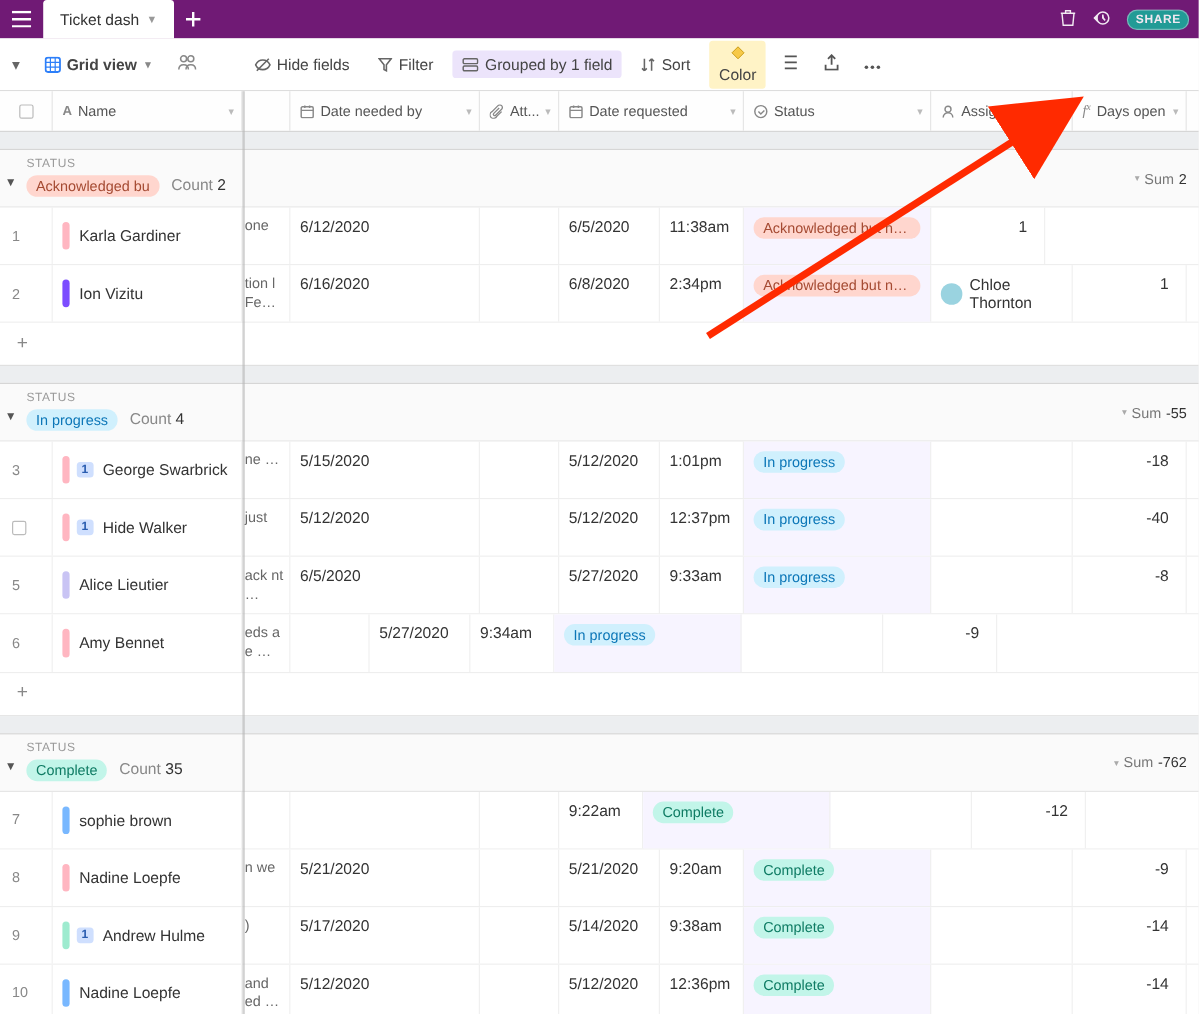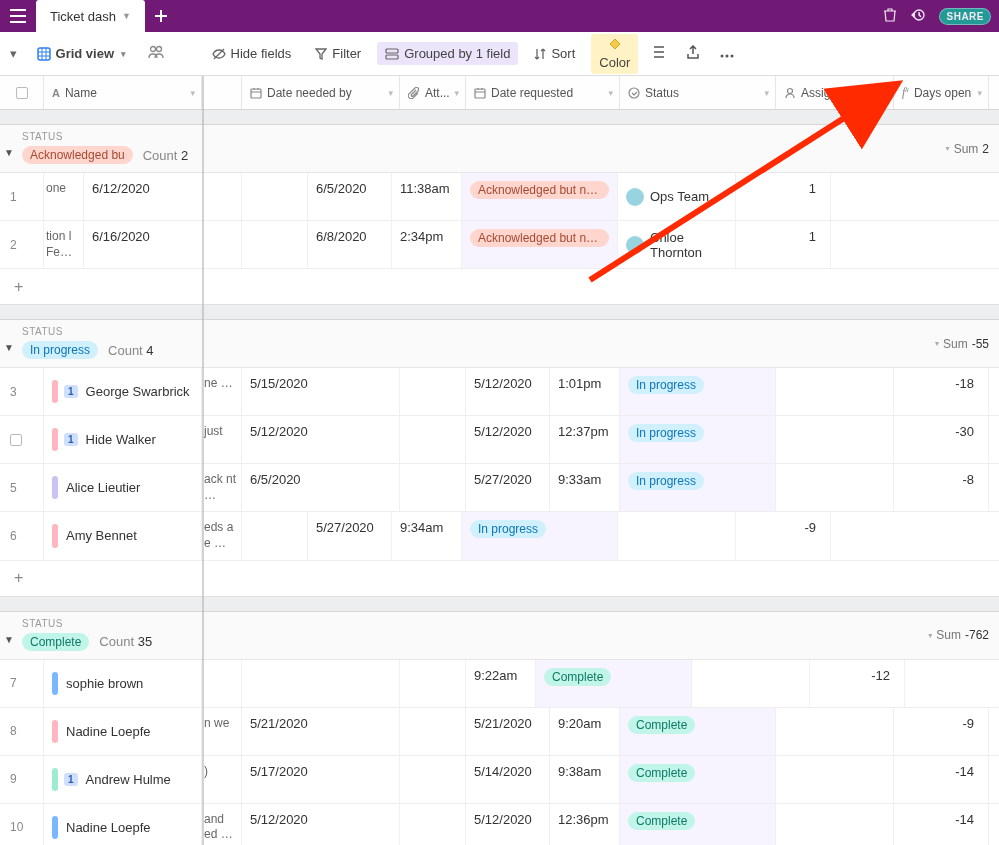--- a/index.html
+++ b/index.html
@@ -42,21 +42,21 @@
 
 
 .content { height: calc(845px - 32px - 44px - 34px); overflow: hidden; }
 
 
 .group-gap { height: 14px; background: #eceef0; }
 .group-header { display: flex; align-items: center; border-top: 1px solid #d6d6d6; border-bottom: 1px solid #e6e6e6; background: #fafafa; }
 .group-left { width: 202px; padding: 6px 10px 8px 22px; position: relative; }
 .group-left .collapse-caret { position: absolute; left: 4px; top: 22px; color: #555; font-size: 10px; cursor:pointer; }
 .group-left .status-label { font-size: 10px; letter-spacing: 0.5px; color: #999; text-transform: uppercase; margin-bottom: 4px; }
-.group-left .pill-line { display: flex; align-items: center; gap: 10px; }
+.group-left .pill-line { display: flex; gap: 10px; }
 .count-label { font-size: 13px; color: #888; }
 .group-right { flex: 1; display: flex; justify-content: flex-end; align-items: center; padding-right: 10px; gap: 4px; color: #777; font-size: 12px; }
 .group-right .sum-caret { font-size: 8px; color: #aaa; }
 .group-right .sum-val { color: #333; font-weight: 400; }
 
 
 .row { display: flex; align-items: stretch; background: #fff; border-bottom: 1px solid #eee; min-height: 48px; }
 .row .cell { border-right: 1px solid #f0f0f0; padding: 8px 8px; display: flex; align-items: flex-start; font-size: 13px; color: #333; position: relative; }
 .row .rownum { width: 44px; justify-content: flex-start; padding-left: 10px; color: #888; font-size: 12px; align-items: center; gap:4px;}
 .row .rownum .rchk { width:12px; height:12px; border:1px solid #bbb; border-radius:2px; display:none;}
@@ -280,37 +280,43 @@
     <div class="group-right">
       <span class="sum-caret">▾</span>
       <span>Sum</span>
       <span class="sum-val">2</span>
     </div>
     </div>
     <div class="row">
       <div class="cell rownum">
         <span class="rn">1</span>
       </div>
+      <div class="cell namecell">
+        <div class="color-bar cb-pink"></div>
+
+        <span>Karla Gardiner</span>
+      </div>
       <div class="cell snipcell">one</div>
       <div class="cell datecell">6/12/2020</div>
       <div class="cell attcell"></div>
       <div class="cell reqdate">6/5/2020</div>
       <div class="cell reqtime">11:38am</div>
       <div class="cell statuscell">
         <span class="status-pill p-ack">Acknowledged but not …</span>
       </div>
-      <div class="cell assignedcell">
-        <span class="avatar" style="background:#9ad3e0"></span>
-        <span>Ops Team</span>
-      </div>
       <div class="cell dayscell">1</div>
     </div>
     <div class="row">
       <div class="cell rownum">
         <span class="rn">2</span>
+      </div>
+      <div class="cell namecell">
+        <div class="color-bar cb-purple"></div>
+
+        <span>Ion Vizitu</span>
       </div>
       <div class="cell snipcell">tion l Fe…</div>
       <div class="cell datecell">6/16/2020</div>
       <div class="cell attcell"></div>
       <div class="cell reqdate">6/8/2020</div>
       <div class="cell reqtime">2:34pm</div>
       <div class="cell statuscell">
         <span class="status-pill p-ack">Acknowledged but not …</span>
       </div>
       <div class="cell assignedcell">
@@ -367,21 +373,21 @@
       </div>
       <div class="cell snipcell">just</div>
       <div class="cell datecell">5/12/2020</div>
       <div class="cell attcell"></div>
       <div class="cell reqdate">5/12/2020</div>
       <div class="cell reqtime">12:37pm</div>
       <div class="cell statuscell">
         <span class="status-pill p-prog">In progress</span>
       </div>
       <div class="cell assignedcell"></div>
-      <div class="cell dayscell">-30</div>
+      <div class="cell dayscell">-40</div>
     </div>
     <div class="row">
       <div class="cell rownum">
         <span class="rn">5</span>
       </div>
       <div class="cell namecell">
         <div class="color-bar cb-lav"></div>
 
         <span>Alice Lieutier</span>
       </div>

